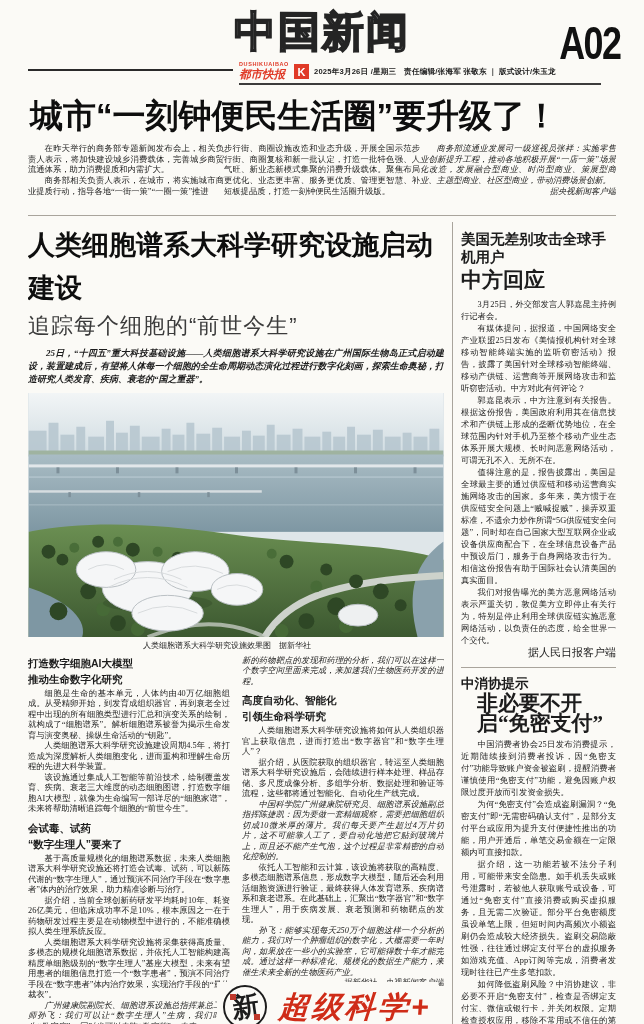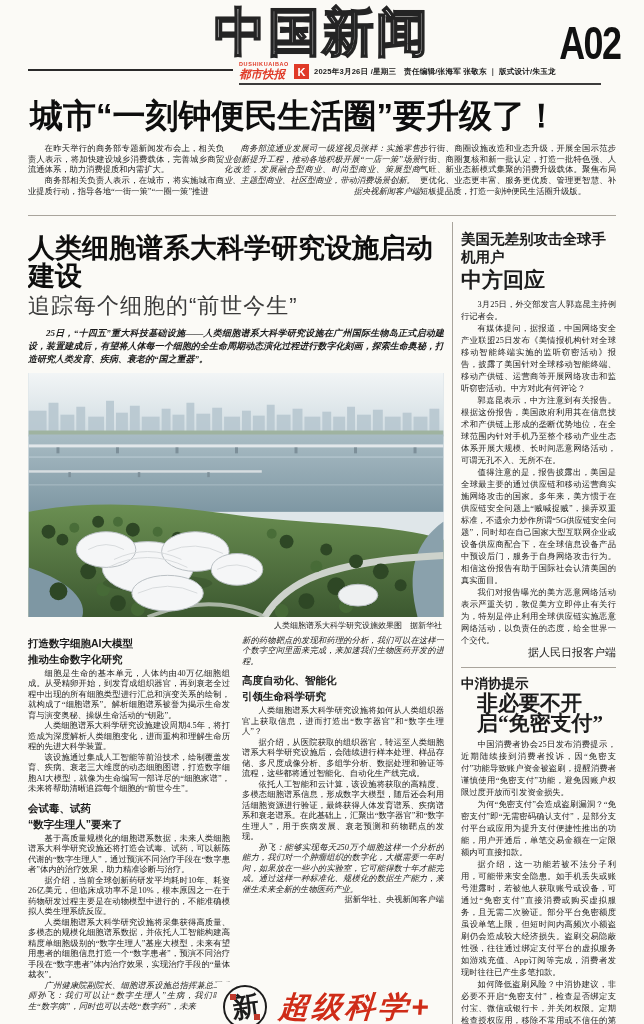--- a/index.html
+++ b/index.html
@@ -7,21 +7,21 @@
   .page {
     width:644px; height:1024px; margin:0 auto; position:relative;
     background:#fbfaf6; color:#1c1c1c; overflow:hidden;
     padding:8px 28px 4px 28px;
     font-family:"Liberation Serif","DejaVu Serif",serif;
   }
   
   .mast-row { position:relative; height:50px; }
   .masthead {
     text-align:center; font-family:"Liberation Sans","DejaVu Sans",sans-serif;
-    font-size:52px; line-height:48px; font-weight:800; letter-spacing:2px;
+    font-size:42px; line-height:48px; font-weight:800; letter-spacing:2px;
     color:#ffffff; -webkit-text-stroke:1.6px #242424;
     text-shadow:0 0 1px #242424;
   }
   .pageno {
     position:absolute; right:-4px; top:8px;
     font-family:"Liberation Sans","DejaVu Sans",sans-serif;
     font-size:46px; font-weight:900; color:#111;
     transform:scaleX(0.78); transform-origin:right center; letter-spacing:-2px;
   }
   .brand-row { display:flex; align-items:flex-end; margin-top:0; height:22px; }
@@ -43,27 +43,27 @@
   p.ind { text-indent:2em; }
   .kai { font-style:italic; }
   .attr { text-align:right; }
   .full-rule { height:1px; background:#a9a49c; margin-top:7px; }
   
   .mainrow { display:flex; margin-top:6px; height:814px; overflow:hidden; }
   .leftcol { width:416px; position:relative; overflow:hidden; }
   .vrule { width:1px; background:#a9a49c; margin:0 8px; }
   .rail { flex:1; overflow:hidden; }
   .h2 {
-    font-family:"Liberation Sans",sans-serif; font-size:27px; line-height:28px;
-    font-weight:900; color:#0e0e0e; margin:12px 0 3px 0;
+    font-family:"Liberation Sans",sans-serif; font-size:27px; line-height:43px;
+    font-weight:900; color:#0e0e0e; margin:2px 0 3px 0;
   }
   .dek { font-family:"Liberation Sans",sans-serif; font-size:22px; line-height:26px; font-weight:400; color:#3b3b3b; letter-spacing:1px; }
   .intro { font-size:9px; line-height:13.2px; font-style:italic; font-weight:600; text-align:justify; text-indent:2em; margin:8px 0 6px 0; }
   .photo { width:416px; height:244px; display:block; background:#dfe6e9; }
-  .caption { font-size:8px; text-align:right; margin:3px 2px 5px 0; color:#222; }
+  .caption { font-size:8px; text-align:center; margin:3px 18px 5px 0; color:#222; }
   .cols2 { display:flex; gap:12px; height:384px; overflow:hidden; margin-top:3px; }
   .c2col { flex:1; font-size:8.3px; line-height:10.5px; text-align:justify; overflow:hidden; }
   .sect-head { font-family:"Liberation Sans",sans-serif; font-size:10.5px; line-height:13px; font-weight:800; margin:7px 0 3px 0; }
   .sect-head.first { margin-top:1px; }
   .badge-row { position:absolute; right:6px; bottom:4px; display:flex; align-items:center; gap:12px; background:#fbfaf6; padding:3px 6px; }
   .seal { width:44px; height:44px; border:2.5px solid #1c1c1c; border-radius:50%; position:relative;
     display:flex; align-items:center; justify-content:center; background:#fbfaf6; }
   .seal-char { font-size:27px; font-weight:800; transform:rotate(-8deg); font-family:"Liberation Serif",serif; }
   .seal-dot { position:absolute; width:6px; height:6px; background:#c0392b; }
   .seal-dot.tl { left:5px; top:7px; } .seal-dot.br { right:5px; bottom:7px; }
@@ -99,26 +99,26 @@
     <div class="dateline">2025年3月26日 /星期三　责任编辑/张海军 张敬东 ｜ 版式设计/朱玉龙</div>
   </div>
   <div class="header-rule"></div>
 
   <div class="h1">城市“一刻钟便民生活圈”要升级了！</div>
   <div class="s1cols">
     <div class="s1col">
       <p class="ind">在昨天举行的商务部专题新闻发布会上，相关负责人表示，将加快建设城乡消费载体，完善城乡商贸流通体系，助力消费提质和内需扩大。</p>
       <p class="ind">商务部相关负责人表示，在城市，将实施城市商业提质行动，指导各地“一街一策”“一圈一策”推进</p>
     </div>
+    <div class="s1col">
+      <p>步行街、商圈设施改造和业态升级，开展全国示范步行街、商圈复核和新一批认定，打造一批特色强、人气旺、新业态新模式集聚的消费升级载体。聚焦布局更优化、业态更丰富、服务更优质、管理更智慧、补短板提品质，打造一刻钟便民生活圈升级版。</p>
+    </div>
     <div class="s1col kai">
       <p class="ind">商务部流通业发展司一级巡视员张祥：实施零售业创新提升工程，推动各地积极开展“一店一策”场景化改造，发展融合型商业、时尚型商业、策展型商业、主题型商业、社区型商业，带动消费场景创新。</p>
       <p class="attr">据央视新闻客户端</p>
-    </div>
-    <div class="s1col">
-      <p>步行街、商圈设施改造和业态升级，开展全国示范步行街、商圈复核和新一批认定，打造一批特色强、人气旺、新业态新模式集聚的消费升级载体。聚焦布局更优化、业态更丰富、服务更优质、管理更智慧、补短板提品质，打造一刻钟便民生活圈升级版。</p>
     </div>
   </div>
   <div class="full-rule"></div>
 
   <div class="mainrow">
 
     <div class="leftcol">
       <div class="h2">人类细胞谱系大科学研究设施启动建设</div>
       <div class="dek">追踪每个细胞的“前世今生”</div>
       <p class="intro">25日，“十四五”重大科技基础设施——人类细胞谱系大科学研究设施在广州国际生物岛正式启动建设，装置建成后，有望将人体每一个细胞的全生命周期动态演化过程进行数字化刻画，探索生命奥秘，打造研究人类发育、疾病、衰老的“国之重器”。</p>
@@ -263,20 +263,21 @@
           <p class="ind">据介绍，当前全球创新药研发平均耗时10年、耗资26亿美元，但临床成功率不足10%，根本原因之一在于药物研发过程主要是在动物模型中进行的，不能准确模拟人类生理系统反应。</p>
           <p class="ind">人类细胞谱系大科学研究设施将采集获得高质量、多模态的规模化细胞谱系数据，并依托人工智能构建高精度单细胞级别的“数字生理人”基座大模型，未来有望用患者的细胞信息打造一个“数字患者”，预演不同治疗手段在“数字患者”体内治疗效果，实现治疗手段的“量体裁衣”。</p>
           <p class="ind kai">广州健康院副院长、细胞谱系设施总指挥兼总工程师孙飞：我们可以让“数字生理人”生病，我们叫作生“数字病”，同时也可以去吃“数字药”，未来</p>
         </div>
         <div class="c2col">
           <p class="kai">新的药物靶点的发现和药理的分析，我们可以在这样一个数字空间里面来完成，来加速我们生物医药开发的进程。</p>
           <div class="sect-head">高度自动化、智能化</div>
           <div class="sect-head" style="margin-top:0">引领生命科学研究</div>
           <p class="ind">人类细胞谱系大科学研究设施将如何从人类组织器官上获取信息，进而打造出“数字器官”和“数字生理人”？</p>
           <p class="ind">据介绍，从医院获取的组织器官，转运至人类细胞谱系大科学研究设施后，会陆续进行样本处理、样品存储、多尺度成像分析、多组学分析、数据处理和验证等流程，这些都将通过智能化、自动化生产线完成。</p>
+          <p class="ind kai">中国科学院广州健康院研究员、细胞谱系设施副总指挥陈捷凯：因为要做一套精细观察，需要把细胞组织切成10微米厚的薄片。我们每天要产生超过4万片切片，这不可能靠人工了，要自动化地把它贴到玻璃片上，而且还不能产生气泡，这个过程是非常精密的自动化控制的。</p>
           <p class="ind">依托人工智能和云计算，该设施将获取的高精度、多模态细胞谱系信息，形成数字大模型，随后还会利用活细胞资源进行验证，最终获得人体发育谱系、疾病谱系和衰老谱系。在此基础上，汇聚出“数字器官”和“数字生理人”，用于疾病发展、衰老预测和药物靶点的发现。</p>
           <p class="ind kai">孙飞：能够实现每天250万个细胞这样一个分析的能力，我们对一个肿瘤组织的数字化，大概需要一年时间，如果放在一些小的实验室，它可能得数十年才能完成。通过这样一种标准化、规模化的数据生产能力，来催生未来全新的生物医药产业。</p>
           <p class="attr">据新华社、央视新闻客户端</p>
         </div>
       </div>
 
       <div class="badge-row">
         <div class="seal">
           <span class="seal-char">新</span>
           <span class="seal-dot tl"></span>

